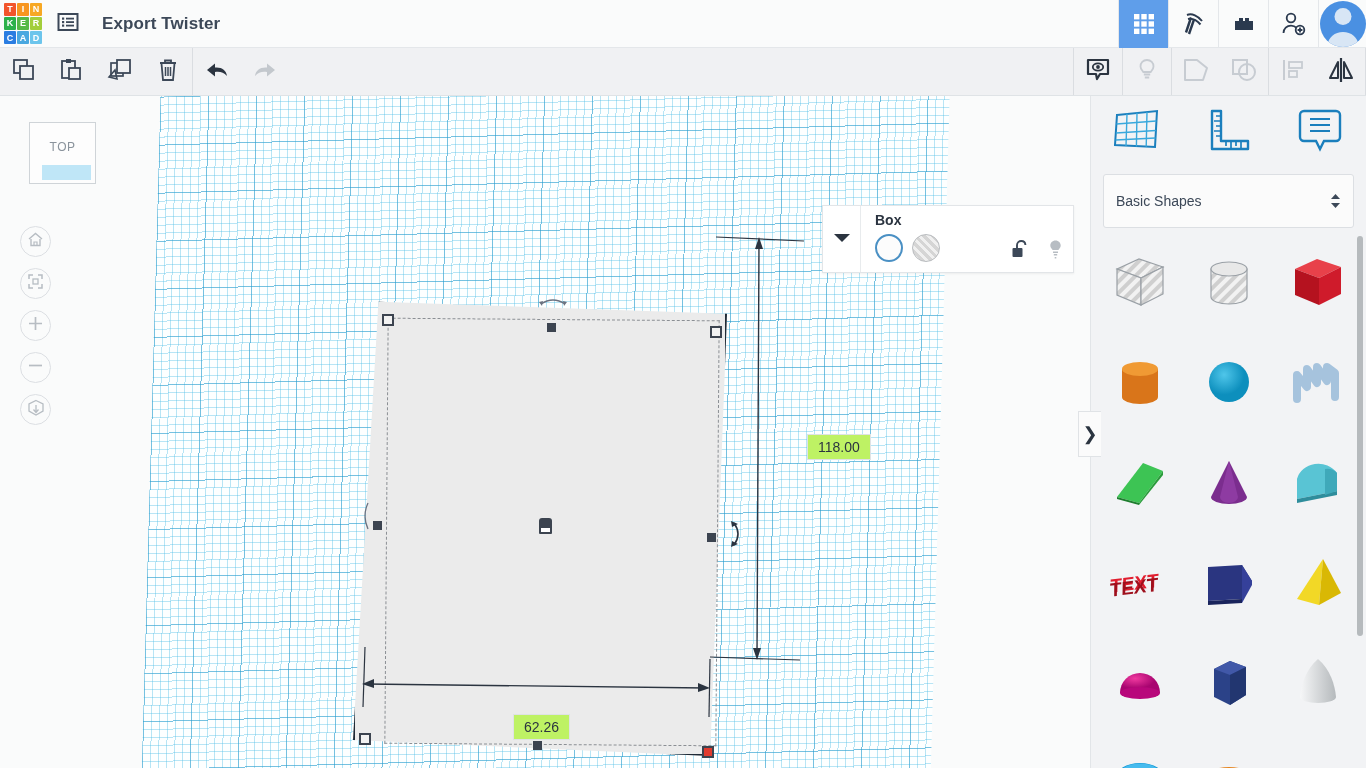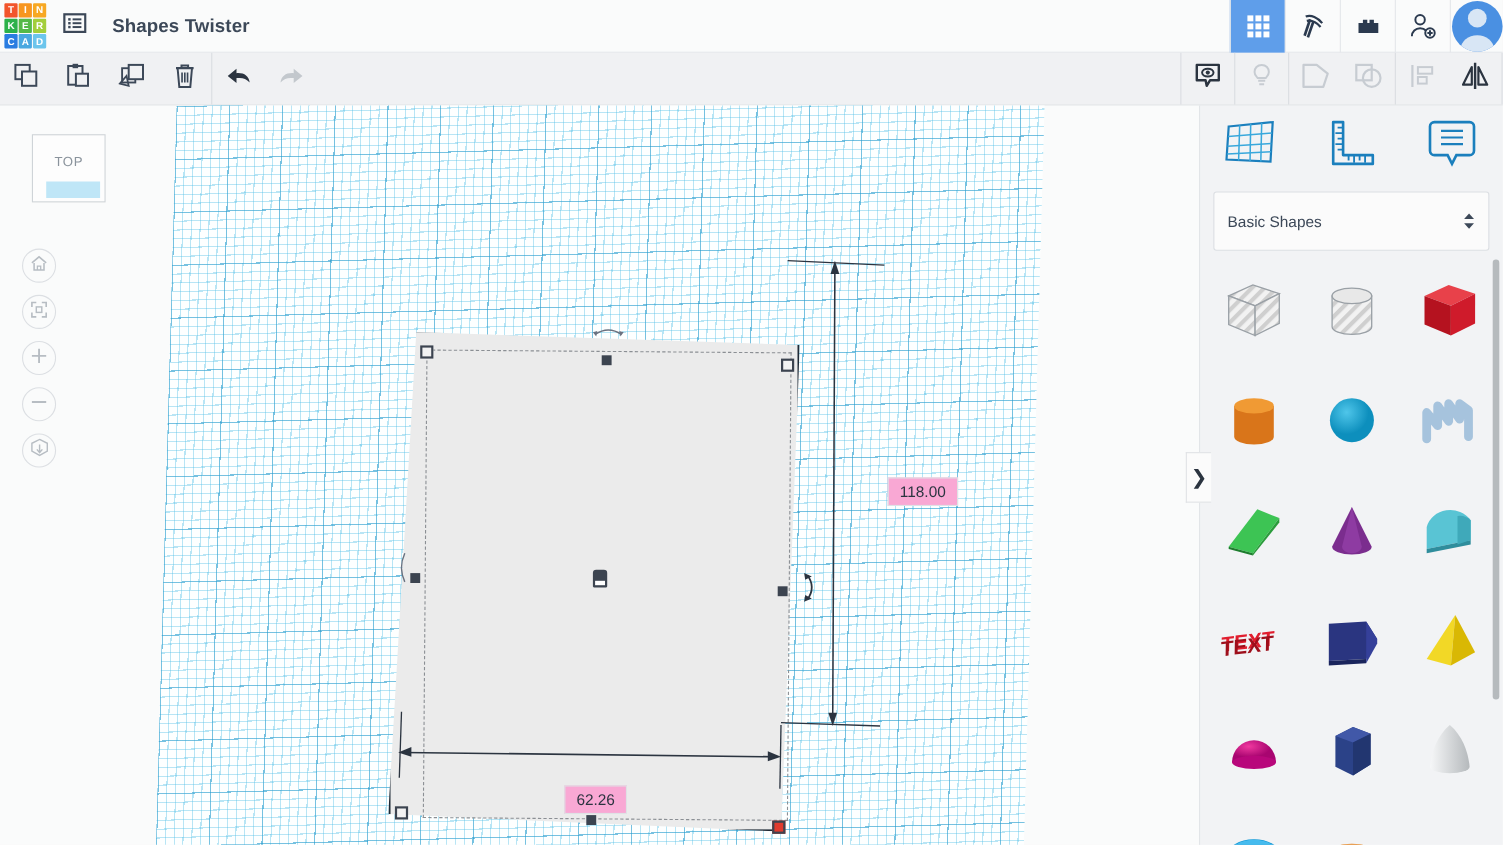--- a/index.html
+++ b/index.html
@@ -131,21 +131,21 @@
   #rot-handle {
     position: absolute; left: 538px; top: 199px; width: 30px; height: 14px; cursor: pointer;
   }
   #height-rot-handle {
     position: absolute; left: 727px; top: 424px; width: 20px; height: 28px; cursor: pointer;
   }
   #left-rot-handle {
     position: absolute; left: 360px; top: 405px; width: 14px; height: 30px; cursor: pointer;
   }
   .dimlabel {
-    position: absolute; background: #f9a8d4; border: 1px solid #dfe2e5;
+    position: absolute; background: #bef264; border: 1px solid #dfe2e5;
     padding: 4px 10px; font-size: 14px; color: #2b3440; cursor: pointer;
     font-family: "Liberation Sans", sans-serif;
   }
   
   #viewcube {
     position: absolute; left: 29px; top: 26px; width: 67px; height: 62px;
     background: #fdfdfd; border: 1px solid #cfd4d8; cursor: pointer;
   }
   #viewcube-label {
     position: absolute; left: 0; right: 0; top: 17px; text-align: center;
@@ -237,21 +237,21 @@
         <rect x="1.5" y="3" width="19" height="16" fill="none" stroke="#3c4858" stroke-width="2"></rect>
         <rect x="5" y="6.5" width="2.2" height="2.2" fill="#3c4858"></rect>
         <rect x="5" y="10" width="2.2" height="2.2" fill="#3c4858"></rect>
         <rect x="5" y="13.5" width="2.2" height="2.2" fill="#3c4858"></rect>
         <rect x="9" y="6.7" width="8" height="1.8" fill="#3c4858"></rect>
         <rect x="9" y="10.2" width="8" height="1.8" fill="#3c4858"></rect>
         <rect x="9" y="13.7" width="8" height="1.8" fill="#3c4858"></rect>
       </svg>
     </span>
   </div>
-  <div id="doc-title">Shapes Twister</div>
+  <div id="doc-title">Export Twister</div>
 
   <div id="topbar-right">
     <div class="tb-icon active">
       <svg width="24" height="24" viewBox="0 0 24 24">
         <g fill="#fff">
           <rect x="2" y="2" width="5.4" height="5.4"></rect>
             <rect x="9.3" y="2" width="5.4" height="5.4"></rect>
             <rect x="16.6" y="2" width="5.4" height="5.4"></rect>
           <rect x="2" y="9.3" width="5.4" height="5.4"></rect>
             <rect x="9.3" y="9.3" width="5.4" height="5.4"></rect>
@@ -498,20 +498,50 @@
   </div>
   <div class="navbtn" style="top:298px;">
     <span>
       <svg width="18" height="18" viewBox="0 0 18 18">
         <path d="M9 1.5 L16 5 L16 12 L9 16 L2 12 L2 5 Z" fill="none" stroke="#b7bdc3" stroke-width="1.3"></path>
         <path d="M9 6v7M6.5 10.5L9 13.5L11.5 10.5" fill="none" stroke="#b7bdc3" stroke-width="1.3"></path>
       </svg>
     </span>
   </div>
 
+  <div id="prop-panel">
+    <div id="prop-collapse">
+      <span>
+        <svg width="18" height="12" viewBox="0 0 18 12">
+            <path d="M1 2 L9 10 L17 2 Z" fill="#2b3440"></path>
+          </svg>
+      </span>
+    </div>
+    <div id="prop-body">
+      <div id="prop-title">Box</div>
+      <div id="prop-swatches">
+        <div class="swatch" id="sw-solid"></div>
+        <div class="swatch" id="sw-hole"></div>
+      </div>
+      <div id="prop-right">
+        <span class="prop-icon">
+          <svg width="19" height="21" viewBox="0 0 19 21">
+            <path d="M6 9V6.2C6 3.6 8 2 10.3 2c2.2 0 4 1.6 4.1 4" fill="none" stroke="#3c4858" stroke-width="1.9"></path>
+            <rect x="1.5" y="9" width="10" height="9" rx="1" fill="#3c4858"></rect>
+          </svg>
+        </span>
+        <span class="prop-icon">
+          <svg width="19" height="21" viewBox="0 0 19 21">
+            <path d="M9.5 1.5c-3.2 0-5.2 2.4-5.2 5.1 0 2.2 1.5 3.2 2.3 4.5h5.8c.8-1.3 2.3-2.3 2.3-4.5 0-2.7-2-5.1-5.2-5.1z" fill="#b7bdc3"></path>
+            <path d="M7 13.3h5M7.8 15.8h3.4M9.5 18v1.6" stroke="#b7bdc3" stroke-width="1.6"></path>
+          </svg>
+        </span>
+      </div>
+    </div>
+  </div>
 
 </div>
 
 <div id="panel-tab">❯</div>
 
 <div id="rightpanel">
   <div id="rp-icons">
     <div class="rp-icon">
       <svg width="52" height="46" viewBox="0 0 52 46">
         <path d="M6 8 L46 4 L44 40 L4 38 Z" fill="none" stroke="#1b7fbd" stroke-width="2"></path>

